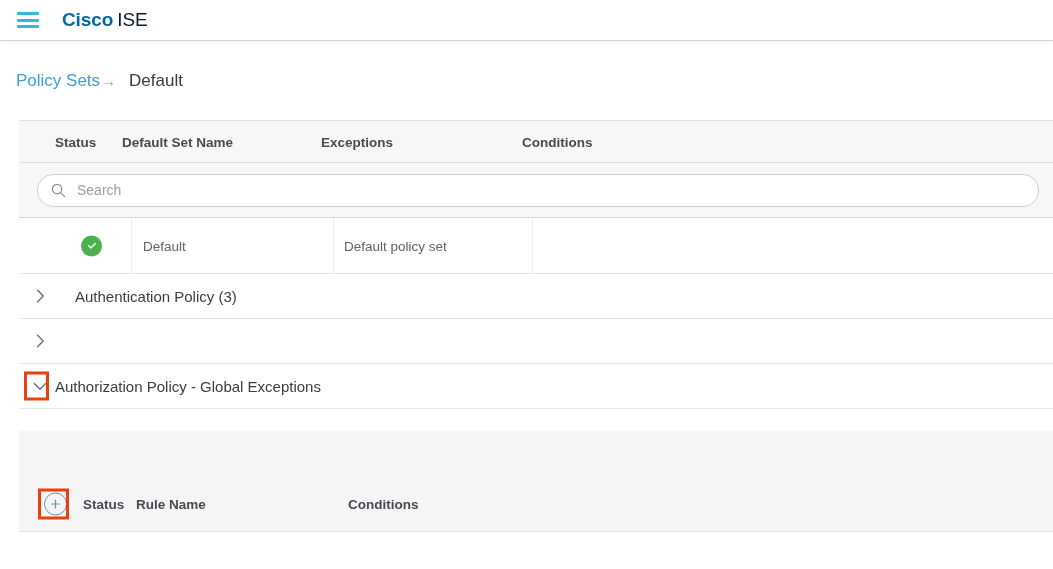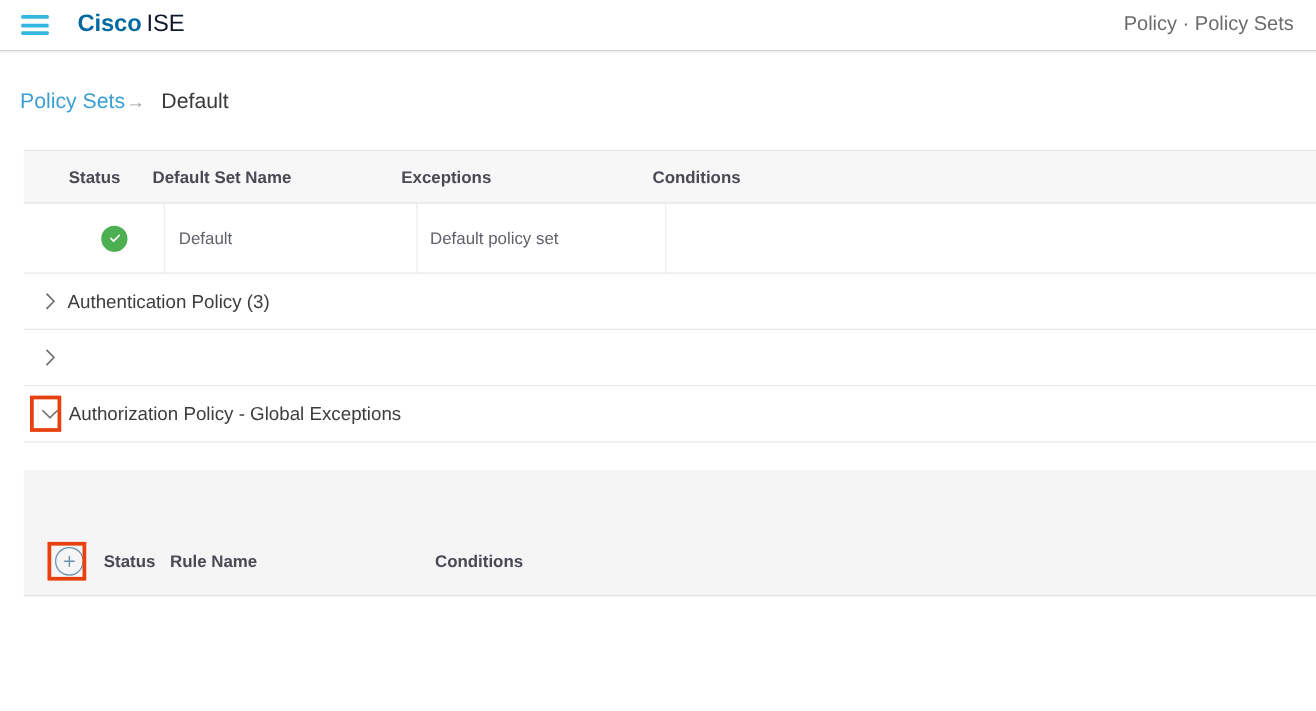--- a/index.html
+++ b/index.html
@@ -198,21 +198,21 @@
   .section-row {
     margin-left: 19px;
     height: 44px;
     display: flex;
     align-items: center;
     border-bottom: 1px solid #e6e6e6;
     cursor: pointer;
     background: #ffffff;
     position: relative;
   }
-  .section-row.first { margin-top: 0; }
+  .section-row.first { margin-top: 0; gap: 21px; }
   .chev {
     width: 22px;
     display: flex;
     align-items: center;
     justify-content: center;
     margin-left: 10px;
     margin-right: 3px;
     flex: 0 0 auto;
   }
   .section-label {
@@ -293,38 +293,48 @@
 
 <div class="app-header">
   <div class="hamburger">
     <span></span>
     <span></span>
     <span></span>
   </div>
   <div class="brand">
     <span class="b1">Cisco</span><span class="b2">ISE</span>
   </div>
-  <div class="breadcrumb-right">Policy · Policy Sets</div>
 </div>
 
 <div class="page-path">
   <span class="link">Policy Sets</span>
   <span class="arrow">→</span>
   <span class="current">Default</span>
 </div>
 
 <div class="pset-table">
 
   <div class="pset-head">
     <div class="th th-status">Status</div>
     <div class="th th-name">Default Set Name</div>
     <div class="th th-desc">Exceptions</div>
     <div class="th th-cond">Conditions</div>
   </div>
 
+  <div class="pset-searchrow">
+    <div class="search-pill">
+      <span class="mag">
+        <svg width="15" height="15" viewBox="0 0 16 16">
+          <circle cx="6.5" cy="6.5" r="5" fill="none" stroke="#8a8a8a" stroke-width="1.3"></circle>
+          <line x1="10.3" y1="10.3" x2="14.6" y2="14.6" stroke="#8a8a8a" stroke-width="1.3" stroke-linecap="round"></line>
+        </svg>
+      </span>
+      <input class="sinput" type="text" placeholder="Search" style="">
+    </div>
+  </div>
 
   <div class="pset-row">
     <div class="cellsep sep1"></div>
     <div class="cellsep sep2"></div>
     <div class="cellsep sep3"></div>
     <div class="status-ok">
       <svg width="12" height="12" viewBox="0 0 12 12">
         <polyline points="2.7,6.2 4.9,8.4 9.3,3.9" fill="none" stroke="#ffffff" stroke-width="1.4" stroke-linecap="round" stroke-linejoin="round"></polyline>
       </svg>
     </div>

